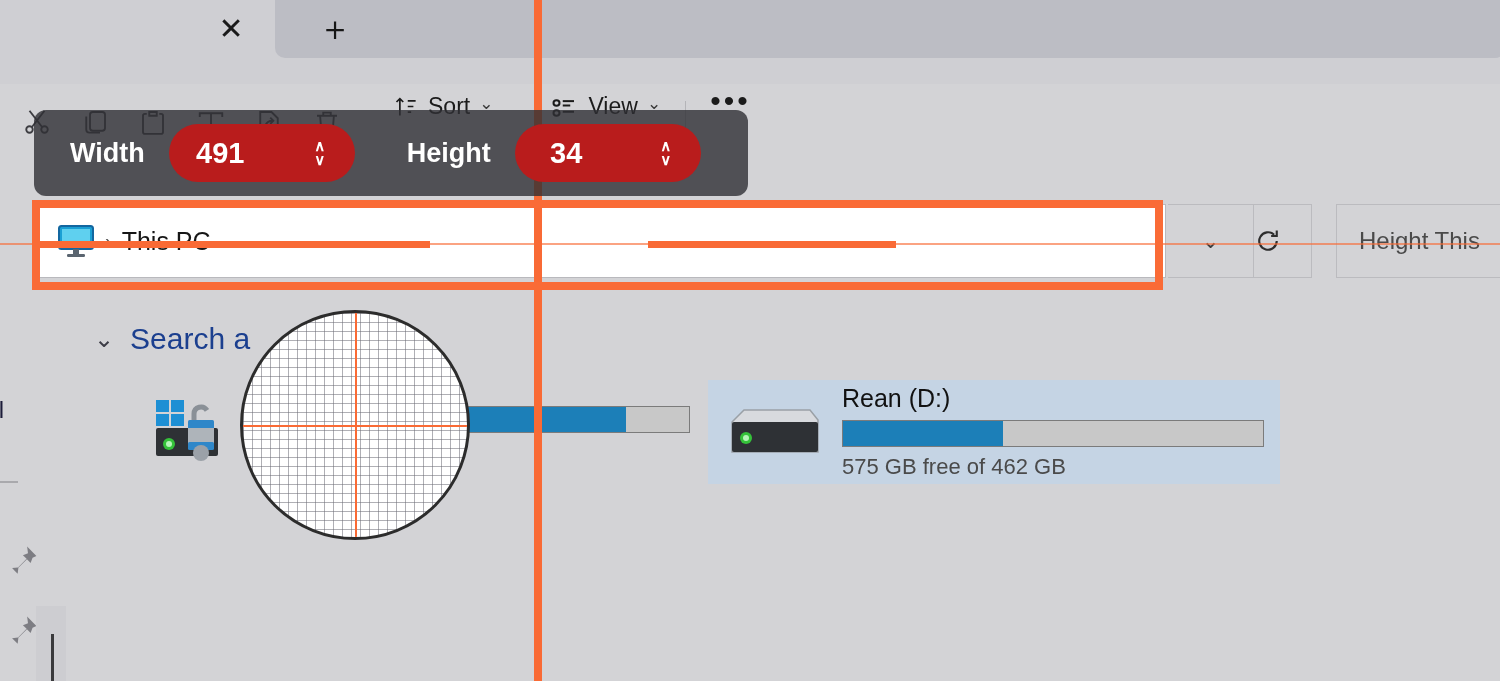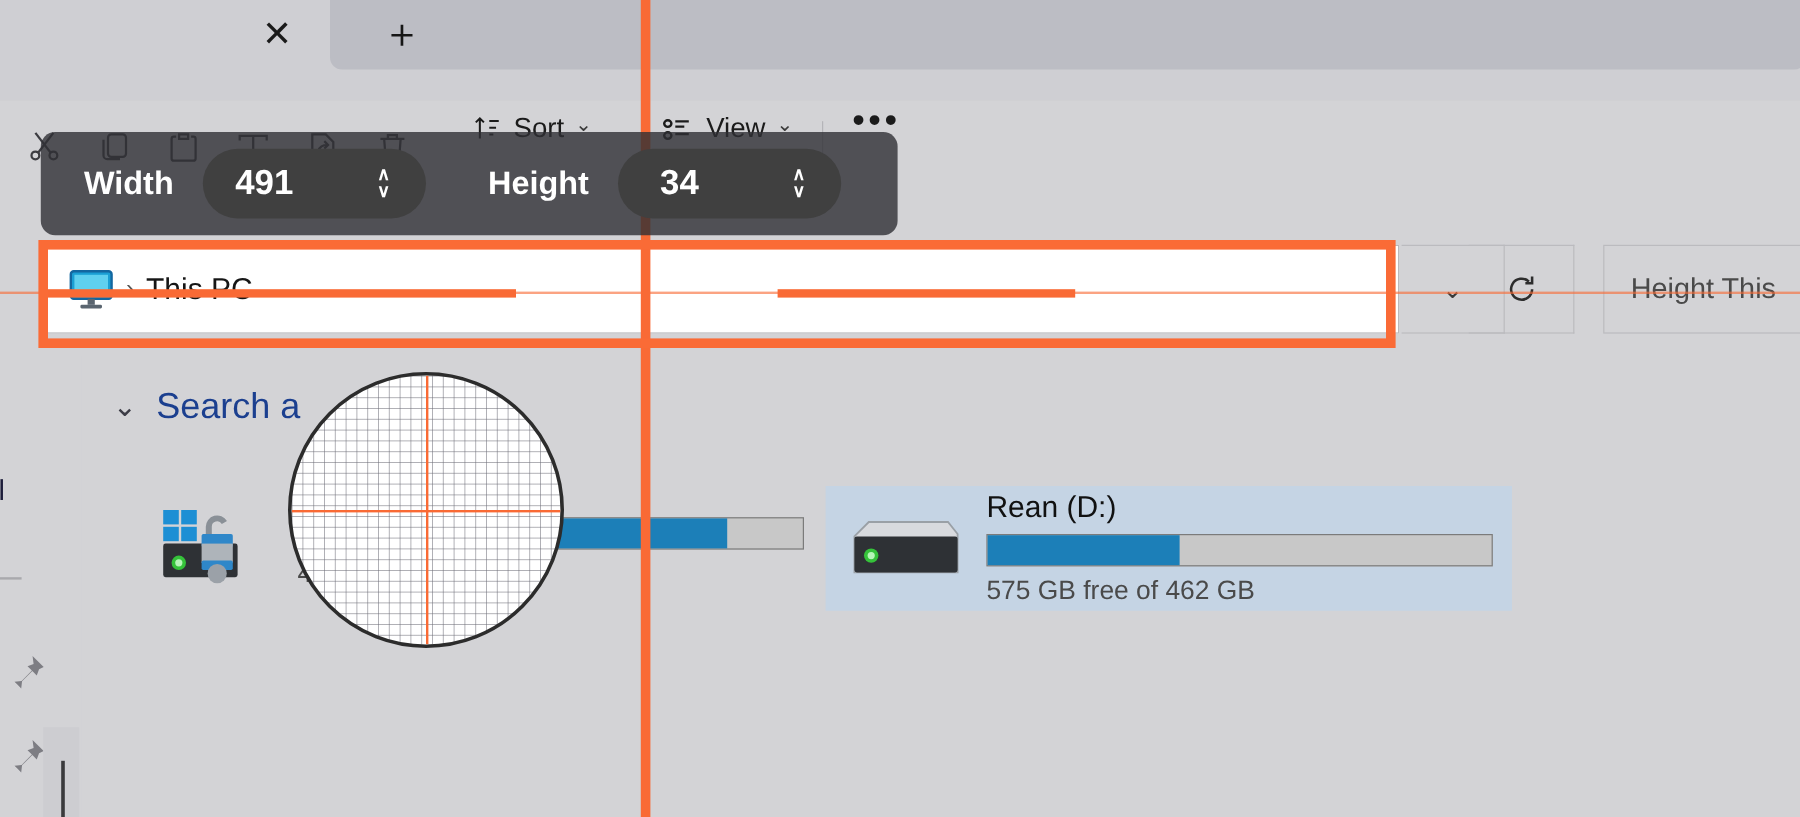--- a/index.html
+++ b/index.html
@@ -118,22 +118,22 @@
     background:#d3d3d6;
   }
   #group-header {
     position:absolute; left:26px; top:26px;
     display:flex; align-items:center; gap:16px;
   }
   #group-chevron { font-size:24px; color:#3c3c46; }
   #group-title { font-size:30px; color:#1b3f8f; }
 
   .drive-tile {
-    position:absolute; top:109px; height:104px;
-    display:flex; align-items:center; gap:22px; padding:0 16px;
+    position:absolute; top:84px; height:104px;
+    display:flex; align-items:center; gap:22px; padding:0 16px;margin-left:20px;
   }
   #drive-0 { left:46px; width:572px; }
   #drive-1 {
     left:620px; width:572px;
     background:#c5d4e4;
   }
   .drive-icon { width:96px; height:68px; position:relative; flex:0 0 96px; }
   .drive-body { flex:1; display:flex; flex-direction:column; gap:7px; }
   .drive-name { font-size:25px; color:#111; }
   .drive-bar {
@@ -183,21 +183,21 @@
     background:rgba(48,48,52,0.80);
     border-radius:12px;
     display:flex; align-items:center; z-index:60;
     padding:0 26px; gap:4px;
   }
   .hud-label {
     font-size:27px; font-weight:bold; color:#ffffff;
     padding:0 20px 0 10px; white-space:nowrap;
   }
   .hud-field {
-    background:#404040; border-radius:36px;
+    background:#b91c1c; border-radius:36px;
     height:58px; width:186px;
     display:flex; align-items:center; justify-content:space-between;
     padding:0 22px 0 6px;
     gap:41px;
   }
   .hud-value {
     flex:1; text-align:center; color:#ffffff;
     font-size:29px; font-weight:bold;
   }
   .hud-spin {

